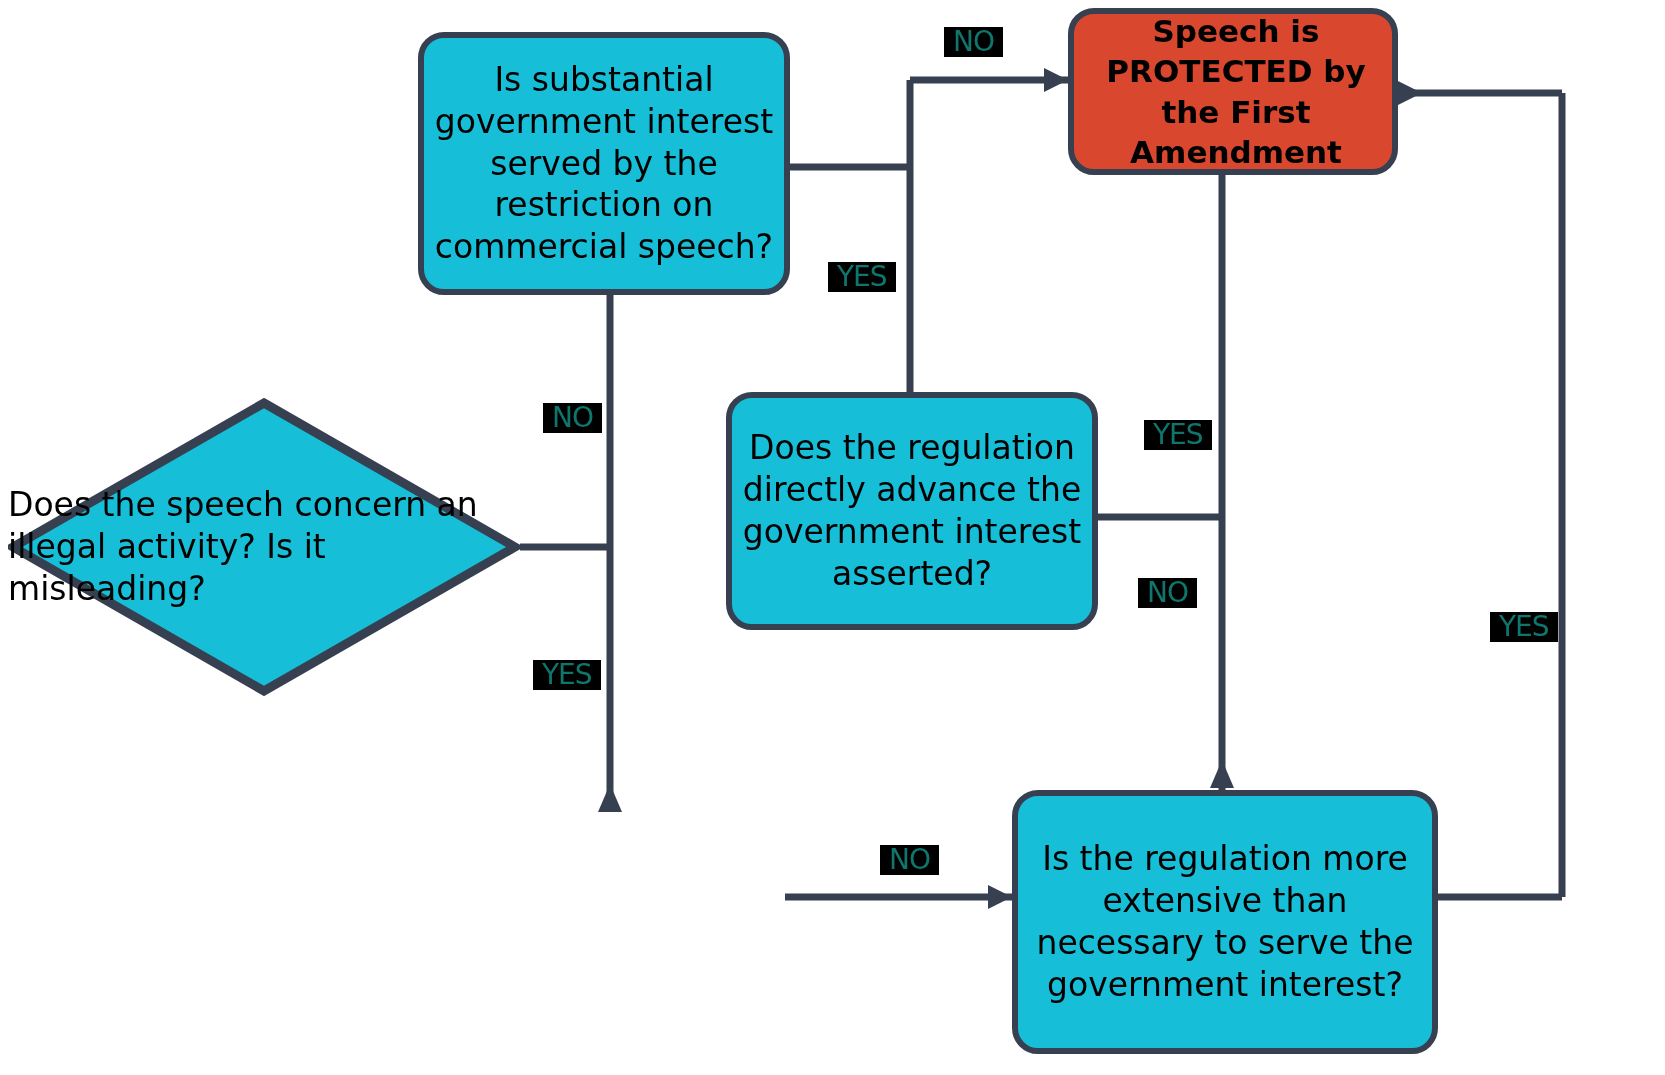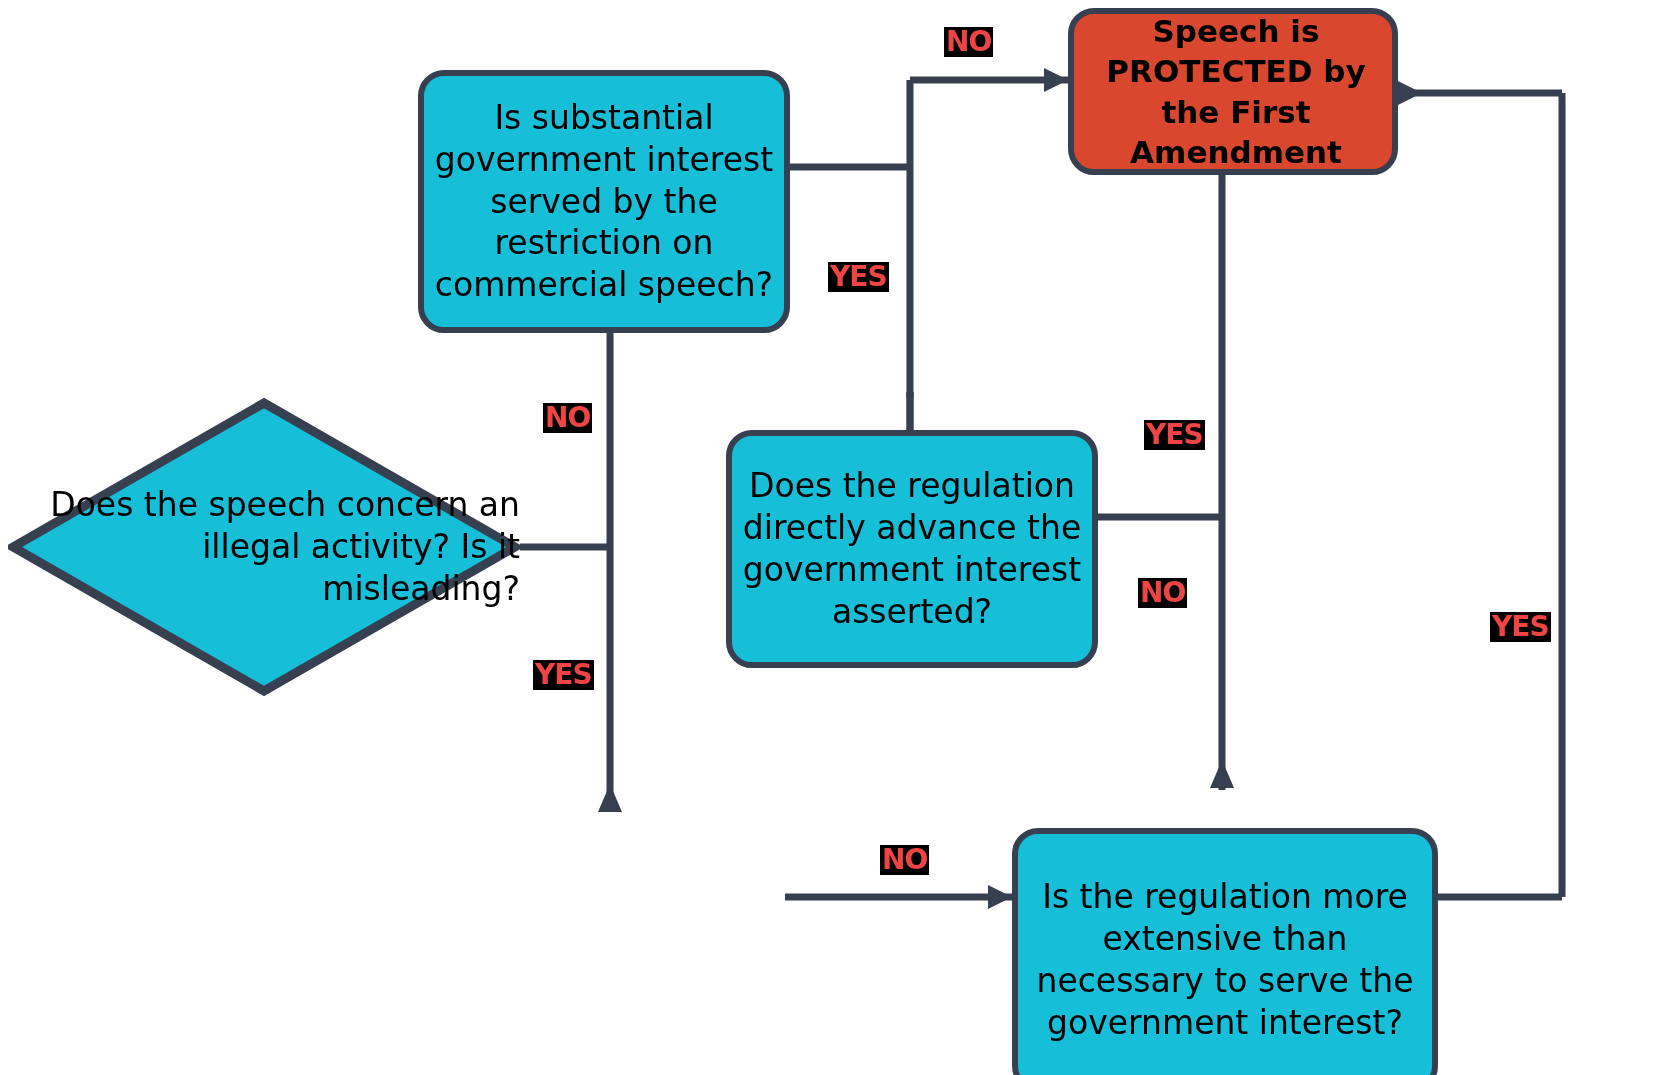--- a/index.html
+++ b/index.html
@@ -36,21 +36,21 @@
   }
   .node-box {
     border: 6px solid #374050;
     border-radius: 26px;
     padding: 6px 10px;
   }
   .node-box .node-text {
     display: block;
     width: 100%;
   }
-  .fill-cyan { background: #17BED8; margin-top: 38px; }
+  .fill-cyan { background: #17BED8; }
   .fill-red  { background: #D9472F; }
   .q-text {
     font-size: 33px;
     line-height: 1.27;
     font-weight: 400;
   }
   .a-text {
     font-size: 31px;
     line-height: 1.30;
     font-weight: bold;
@@ -66,35 +66,35 @@
   }
   .diamond-label {
     position: absolute;
     left: 0;
     top: 0;
     width: 100%;
     height: 100%;
     display: flex;
     align-items: center;
     justify-content: center;
-    text-align: right;
+    text-align: left;
     font-size: 33px;
     line-height: 1.27;
     color: #000000;
   }
   .edge-label {
     position: absolute;
     z-index: 8;
     font-size: 28px;
-    font-weight: bold;
+    font-weight: normal;
     letter-spacing: -1px;
-    color: #ef4444;
+    color: #0f766e;
     background: #000000;
     line-height: 1;
-    padding: 1px 2px;
+    padding: 1px 9px;
     white-space: nowrap;
     text-align: center;
   }
 </style>
 </head>
 <body>
 
 <div id="canvas">
 
   <svg id="wires" viewBox="0 0 1665 1075" width="1665" height="1075">

